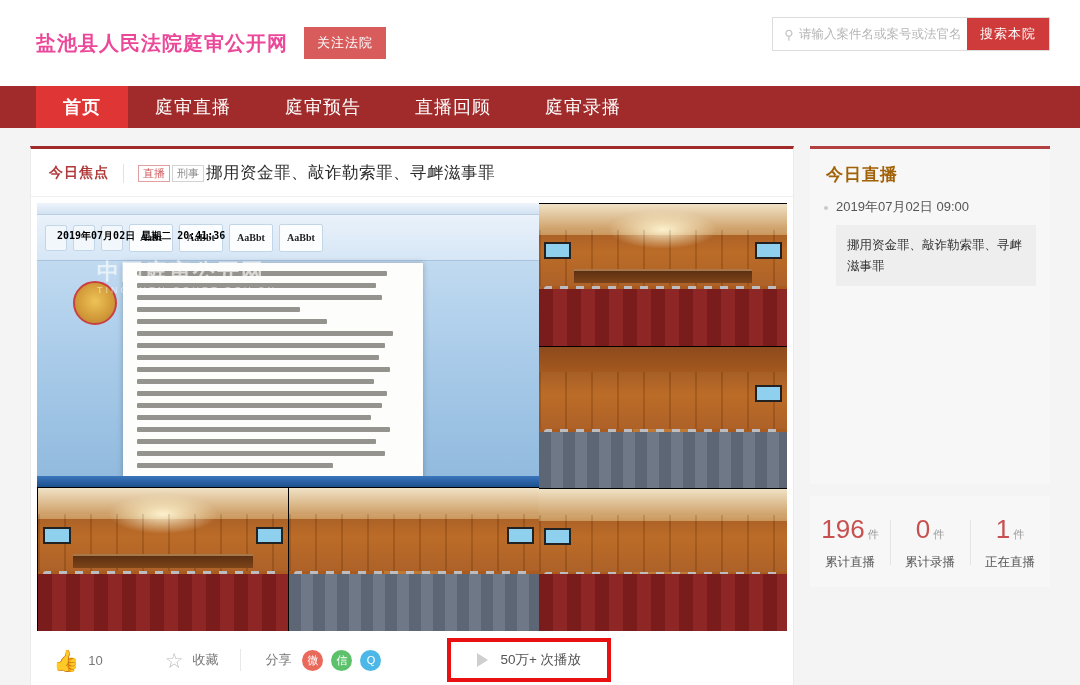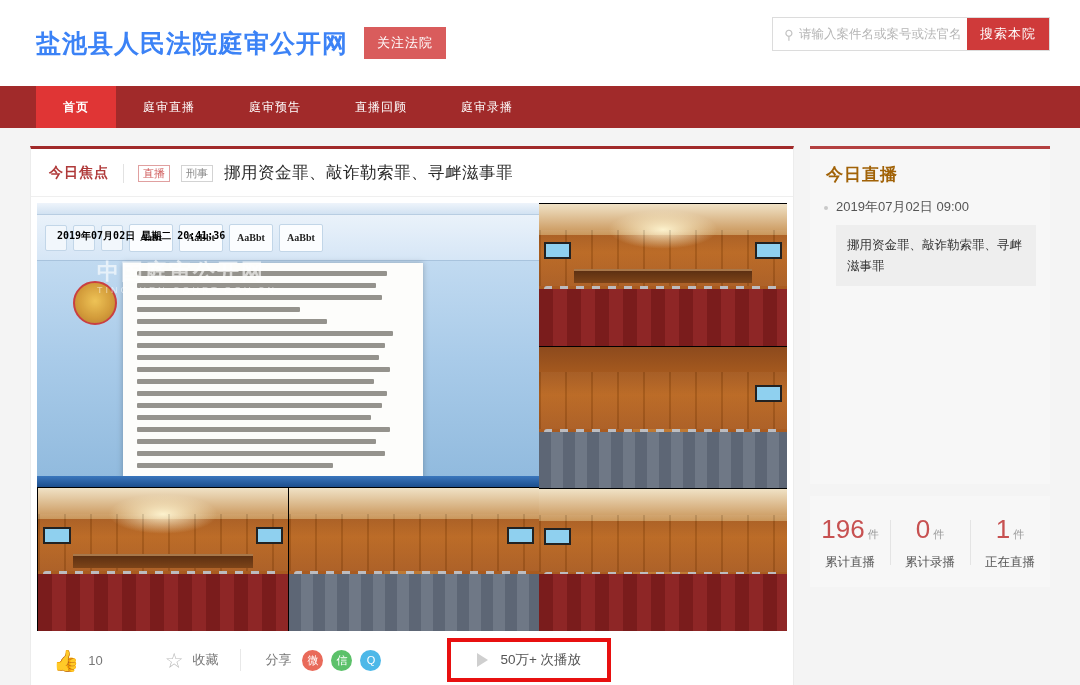--- a/index.html
+++ b/index.html
@@ -14,23 +14,23 @@
   
   .header {
     position: relative;
     height: 86px;
     background: #ffffff;
     display: flex;
     align-items: center;
   }
   .site-title {
     margin-left: 36px;
-    font-size: 25px;
+    font-size: 20px;
     font-weight: bold;
-    color: #3b82f6;
+    color: #ec4899;
     letter-spacing: 1px;
     white-space: nowrap;
   }
   .follow-btn {
     margin-left: 16px;
     background: #d95c5c;
     color: #ffffff;
     font-size: 13px;
     padding: 7px 13px;
     border: none;
@@ -76,21 +76,21 @@
   
   .nav {
     height: 42px;
     background: #a12a2a;
     display: flex;
     align-items: stretch;
     padding-left: 36px;
   }
   .nav-item {
     color: #ffffff;
-    font-size: 12px;
+    font-size: 18px;
     display: flex;
     align-items: center;
     padding: 4px 27px;
     cursor: pointer;
     letter-spacing: 1px;
     white-space: nowrap;
   }
   .nav-item.active { background: #e03535; font-weight: bold; }
 
   
@@ -128,21 +128,21 @@
     letter-spacing: 1px;
   }
   .divider-v {
     width: 1px; height: 19px; background: #e2e2e2; margin: 0 14px;
   }
   .tag {
     font-size: 11px;
     border: 1px solid #e0a0a0;
     color: #cf5a5a;
     padding: 2px 4px;
-    margin-right: 11px;
+    margin-right: 2px;
     line-height: 1;
   }
   .tag.gray { border-color: #d3d3d3; color: #8a8a8a; }
   .focus-title {
     font-size: 16.5px;
     color: #2b2b2b;
     letter-spacing: 0.5px;
   }
 
   

